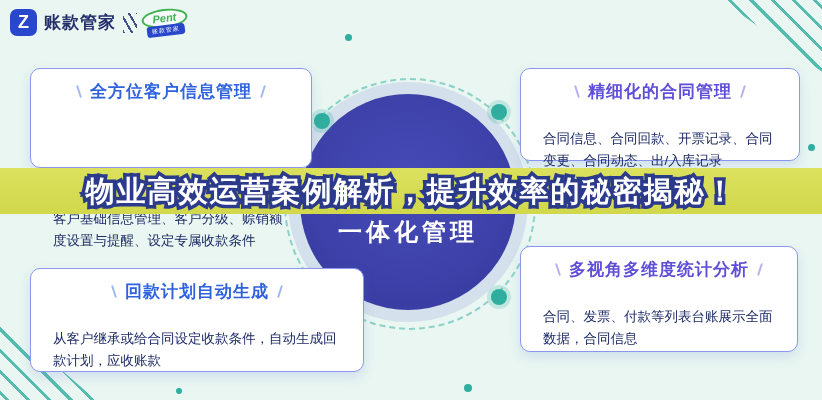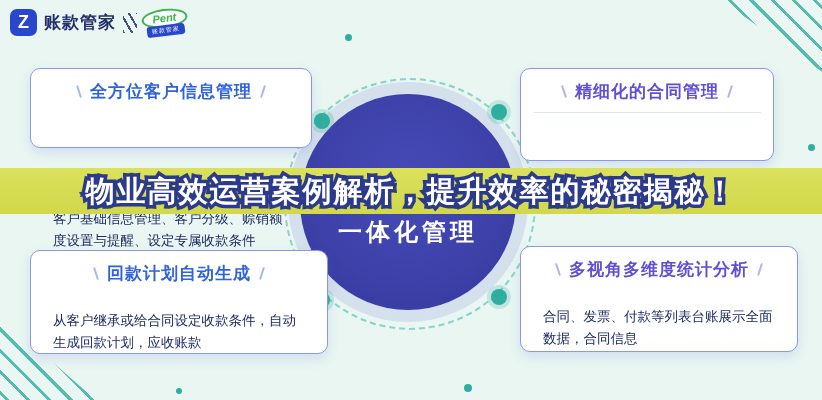--- a/index.html
+++ b/index.html
@@ -50,23 +50,23 @@
   .node-tr{left:491px;top:104px;}
   .node-bl{left:314px;top:292px;}
   .node-br{left:491px;top:289px;}
 
   
   .card{
     position:absolute;background:#ffffff;border:1px solid #8a97ec;border-radius:10px;
     box-shadow:0 5px 12px rgba(100,120,220,.18);z-index:3;
     display:flex;flex-direction:column;padding:11px 0 8px;box-sizing:border-box;
   }
-  .card-tl{left:30px;top:68px;width:282px;height:80px;gap:40px;}
-  .card-tr{left:520px;top:68px;width:254px;height:93px;}
-  .card-bl{left:30px;top:250px;width:298px;height:104px;}
+  .card-tl{left:30px;top:68px;width:282px;height:100px;gap:40px;}
+  .card-tr{left:520px;top:68px;width:280px;height:93px;}
+  .card-bl{left:30px;top:268px;width:334px;height:104px;}
   .card-br{left:520px;top:246px;width:278px;height:106px;}
   .card-title{
     margin:0;display:flex;align-items:center;justify-content:center;gap:10px;
     font-size:17px;font-weight:bold;letter-spacing:1px;
   }
   .card-title::before,.card-title::after{content:"";width:2px;height:13px;background:currentColor;opacity:.45;border-radius:1px;}
   .card-title::before{transform:rotate(-18deg);}
   .card-title::after{transform:rotate(18deg);}
   .accent-blue{color:#2e62df;}
   .accent-purple{color:#5f4fd8;}
@@ -121,20 +121,21 @@
 
   <section class="card card-tl">
     <h3 class="card-title accent-blue">全方位客户信息管理</h3>
     <div class="card-sep"></div>
     <p class="card-body">客户基础信息管理、客户分级、赊销额度设置与提醒、设定专属收款条件</p>
   </section>
 
   <section class="card card-tr">
     <h3 class="card-title accent-purple">精细化的合同管理</h3>
     <div class="card-sep"></div>
+    <p class="card-body">合同信息、合同回款、开票记录、合同变更、合同动态、出/入库记录</p>
   </section>
 
   <section class="card card-bl">
     <h3 class="card-title accent-blue">回款计划自动生成</h3>
     <div class="card-sep"></div>
     <p class="card-body">从客户继承或给合同设定收款条件，自动生成回款计划，应收账款</p>
   </section>
 
   <section class="card card-br">
     <h3 class="card-title accent-purple">多视角多维度统计分析</h3>

